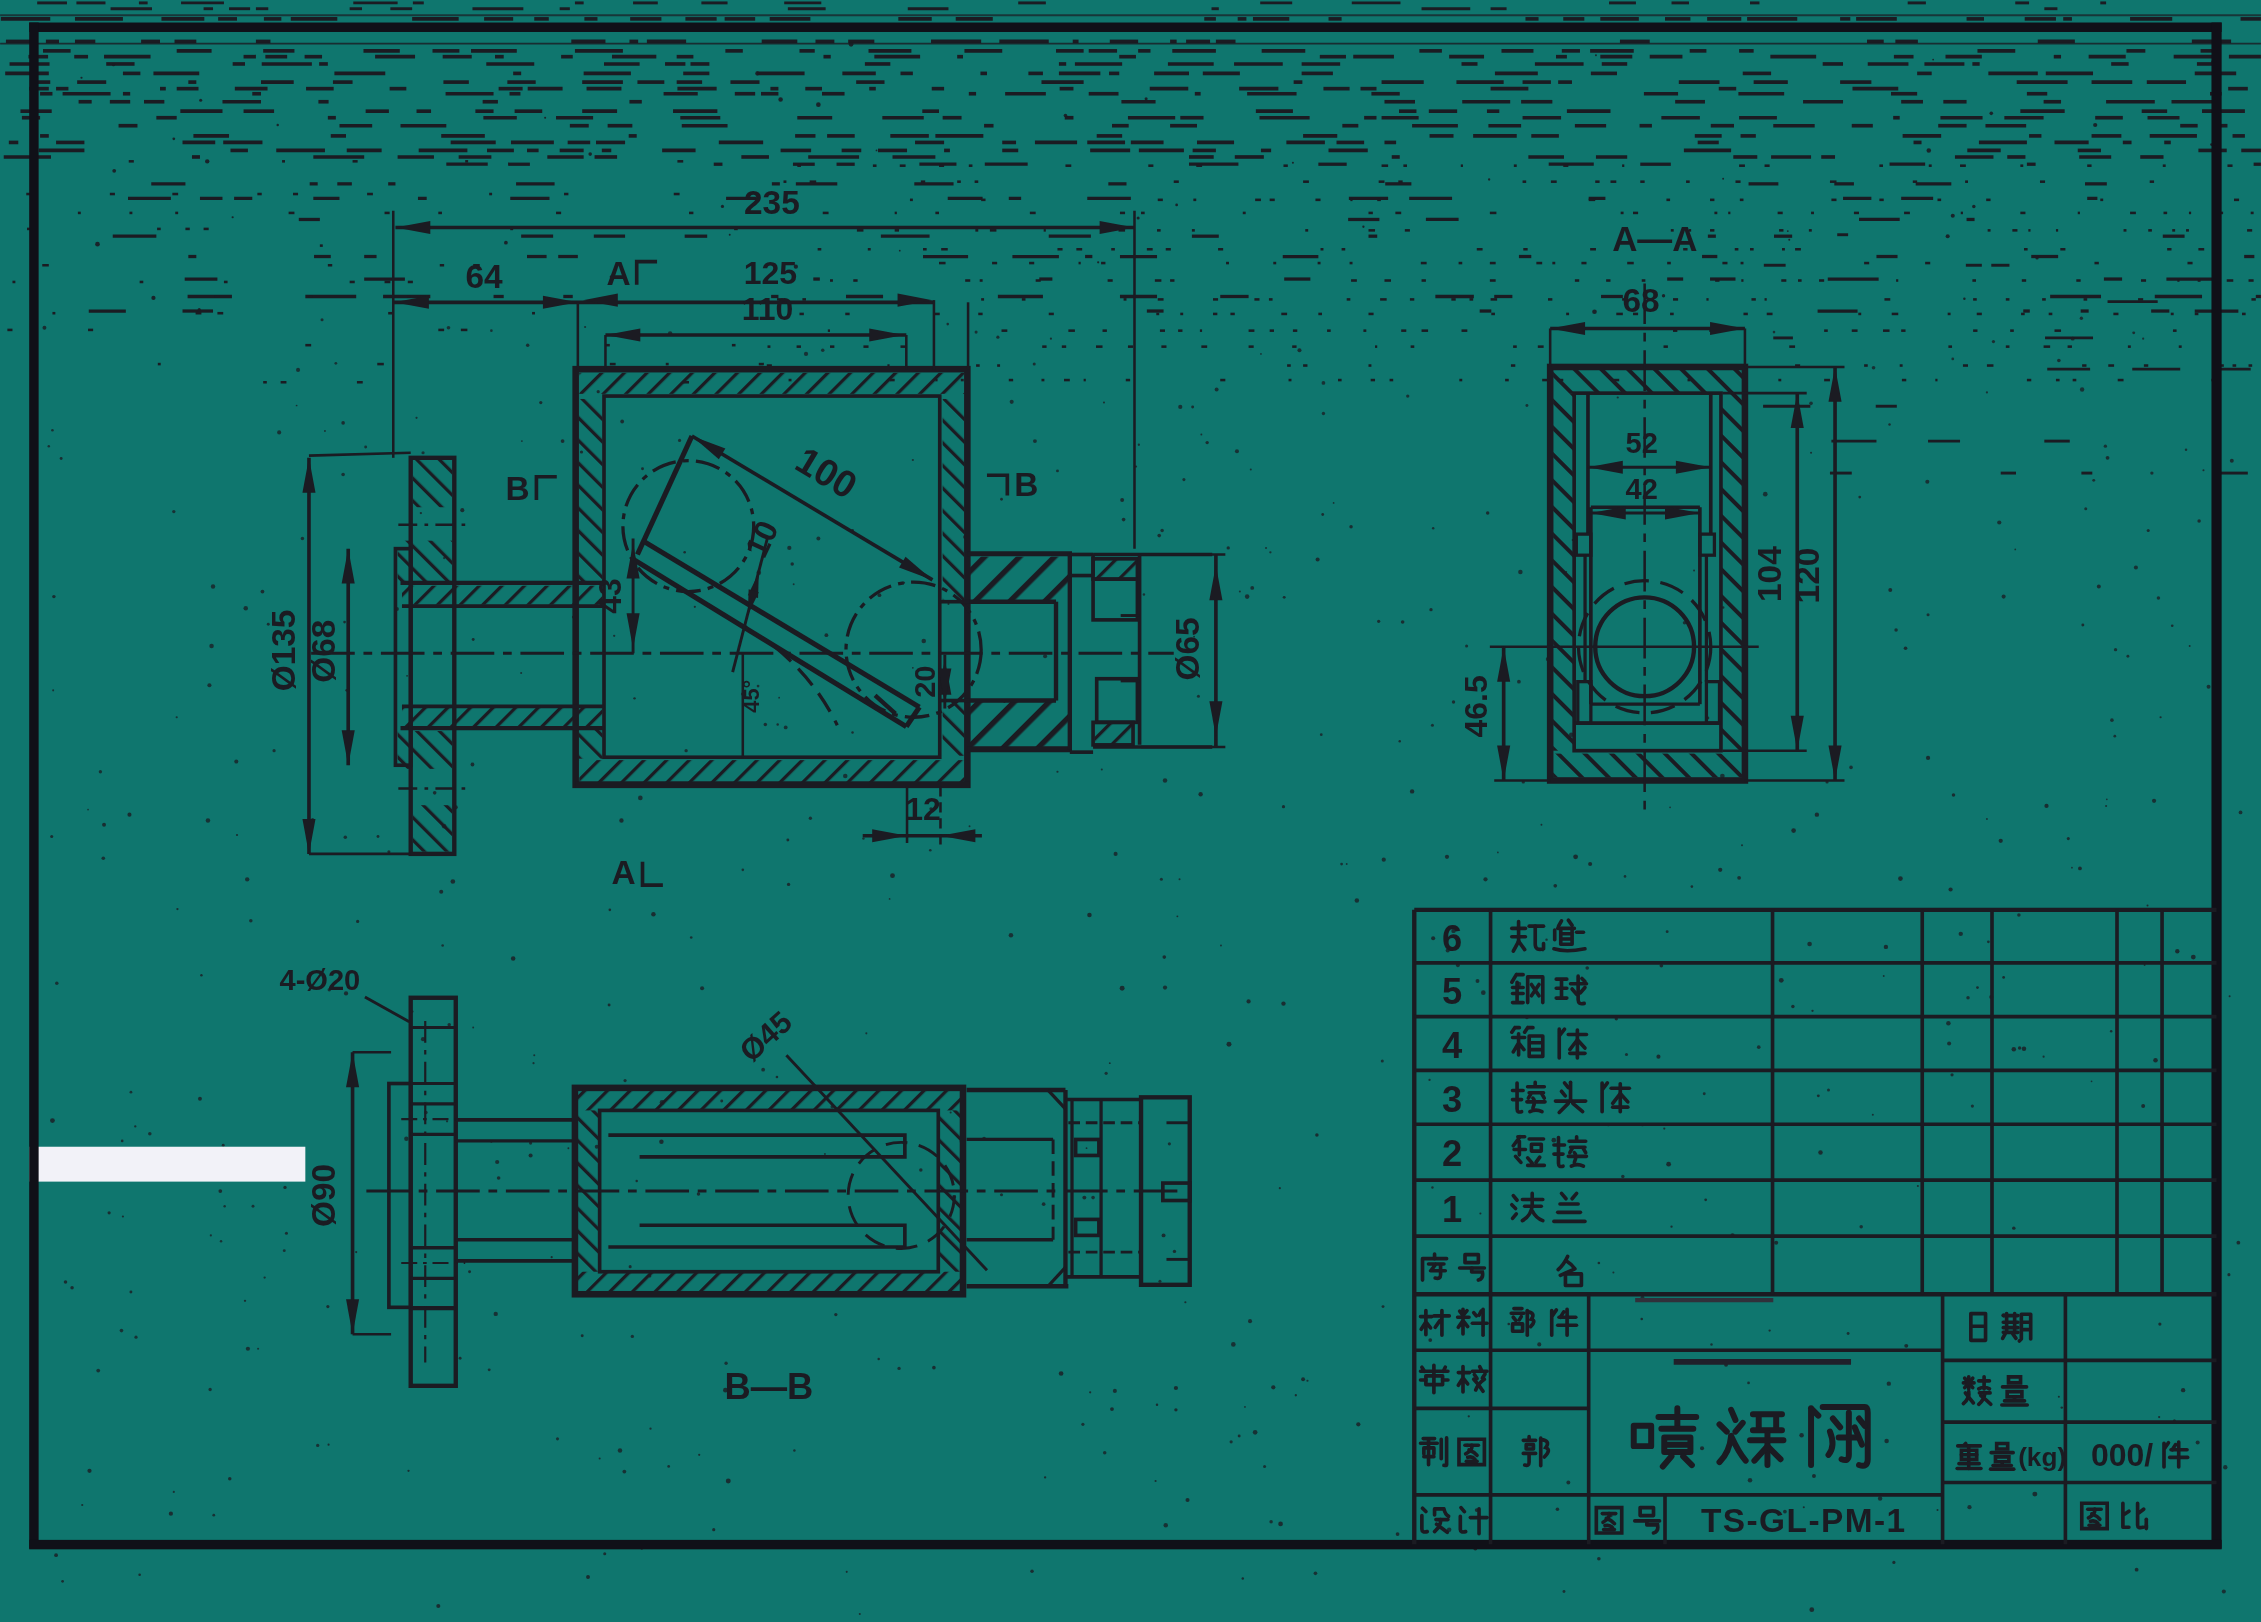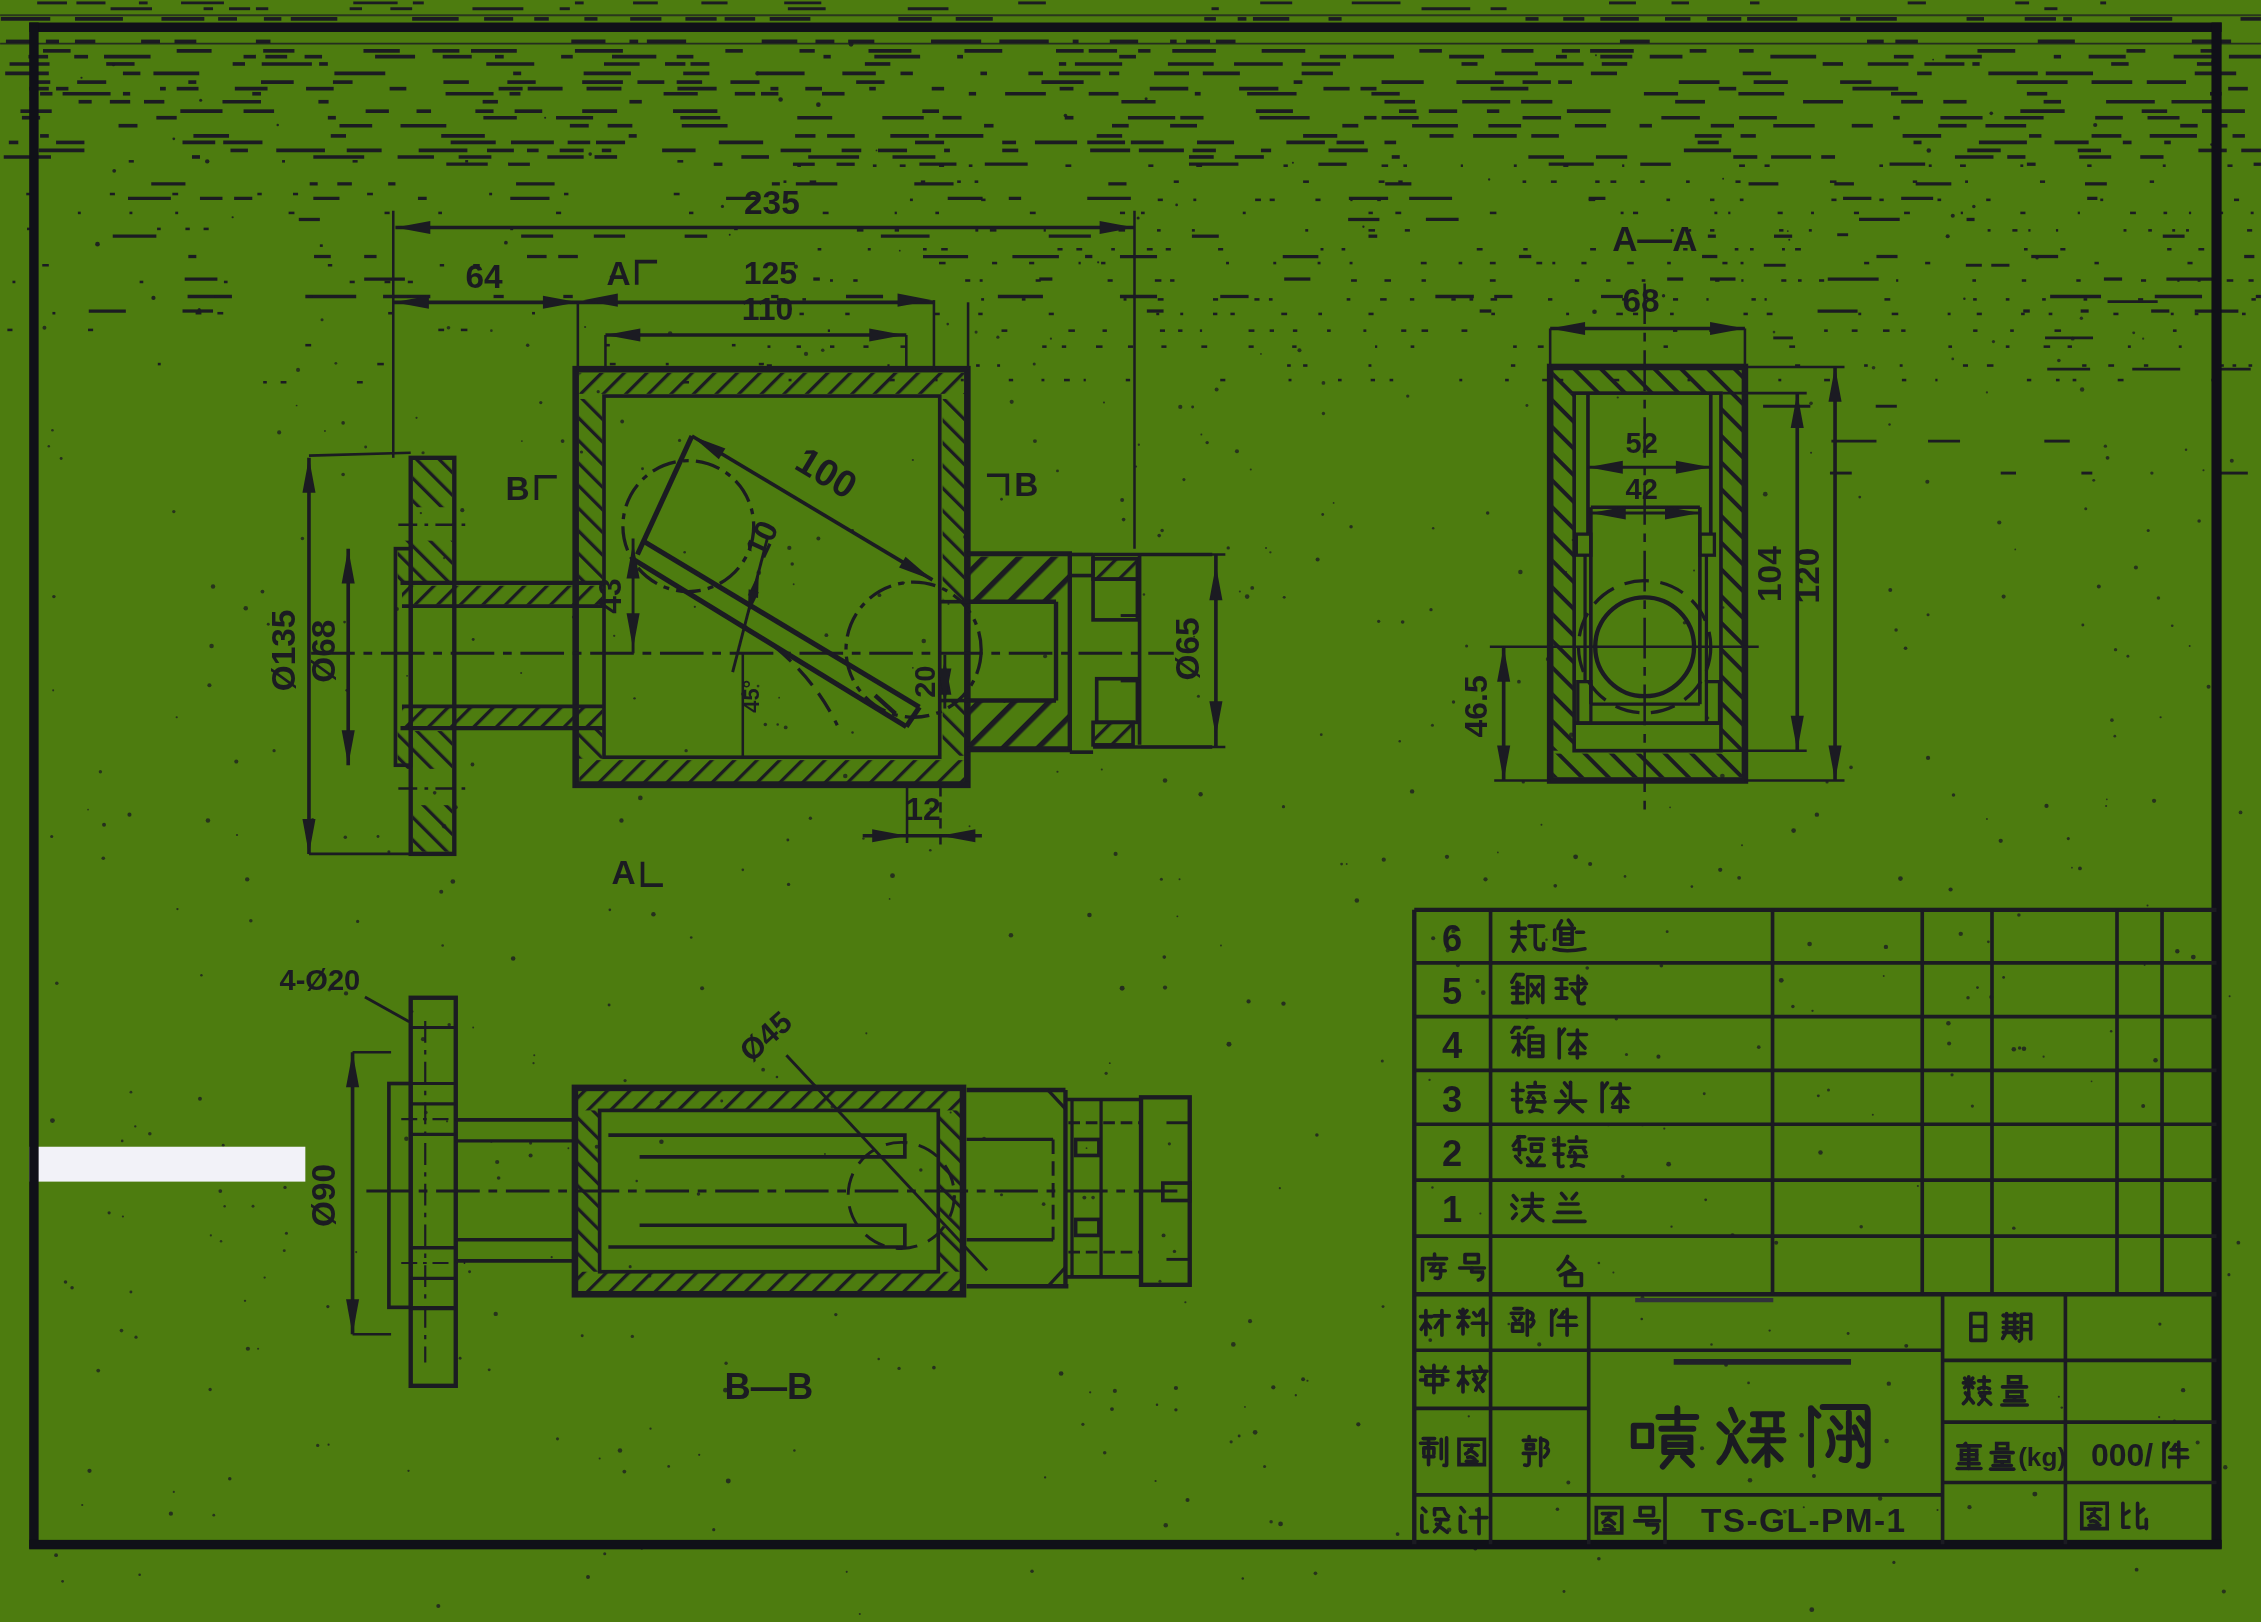--- a/index.html
+++ b/index.html
@@ -1,14 +1,14 @@
 <!DOCTYPE html>
 <html style="font-size:11.6px"><head><meta charset="utf-8"><title>d</title><style>
 html,body{margin:0;padding:0;}
-#page{position:relative;width:2261px;height:1622px;background:#4d7c0f;overflow:hidden;}
+#page{position:relative;width:2261px;height:1622px;background:#0f766e;overflow:hidden;}
 </style></head><body>
 <div id="page">
 <svg width="2261" height="1622" viewBox="0 0 3111 2232">
 <defs>
 <pattern id="hf" width="22" height="22" patternUnits="userSpaceOnUse" patternTransform="rotate(45)">
           <rect width="22" height="22" fill="none"></rect>
           <line x1="0" y1="0" x2="0" y2="22" stroke="#1b1b22" stroke-width="9"></line>
         </pattern>
 <pattern id="hb" width="22" height="22" patternUnits="userSpaceOnUse" patternTransform="rotate(-45)">
           <line x1="0" y1="0" x2="0" y2="22" stroke="#1b1b22" stroke-width="9"></line>

